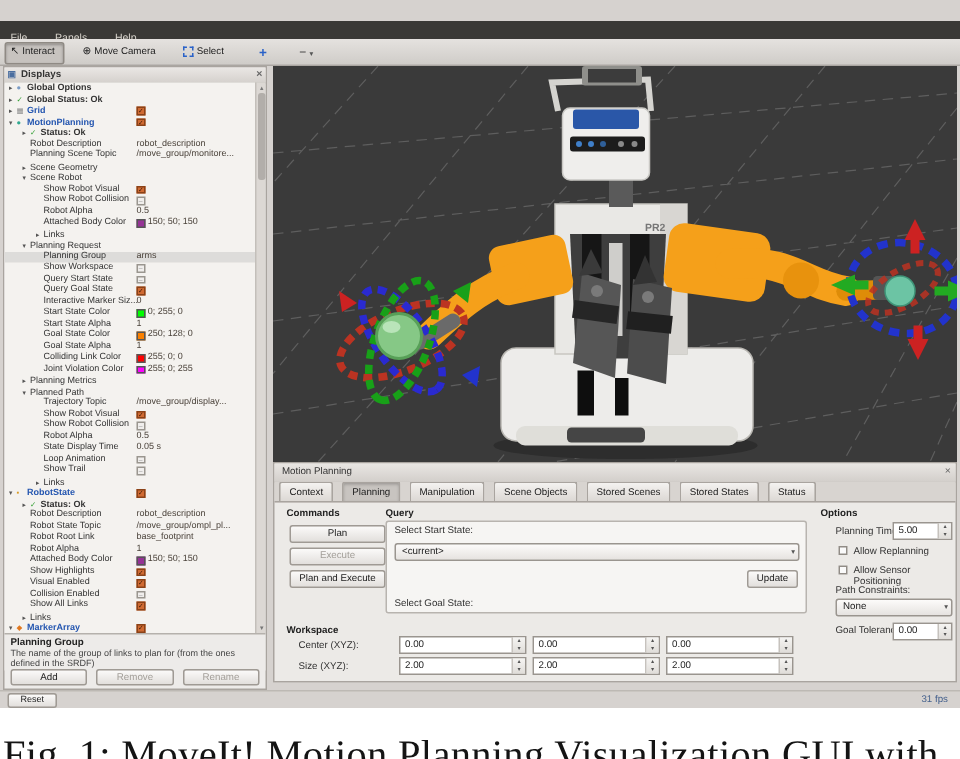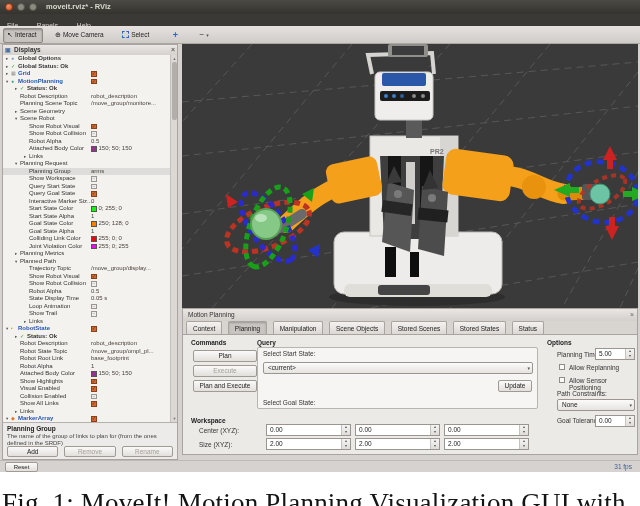--- a/index.html
+++ b/index.html
@@ -100,26 +100,20 @@
   
   .caption{position:absolute;left:0;top:472px;width:640px;height:34px;background:#fff;overflow:hidden;}
   .caption-text{position:absolute;left:2px;top:16px;font-family:"Liberation Serif",serif;font-size:27px;
                 color:#141414;white-space:nowrap;letter-spacing:.2px;}
 </style>
 </head>
 <body>
 
 <div class="window">
 
-  <div class="titlebar">
-    <span class="wbtn close"></span>
-    <span class="wbtn min"></span>
-    <span class="wbtn max"></span>
-    <span class="wtitle">moveit.rviz* - RViz</span>
-  </div>
 
   <div class="menubar">
     <span class="menu-item">File</span>
     <span class="menu-item">Panels</span>
     <span class="menu-item">Help</span>
   </div>
 
   <div class="toolbar">
     <span class="tool active"><span class="tico">↖</span><span>Interact</span></span>
     <span class="tool"><span class="tico">⊕</span><span>Move Camera</span></span>

